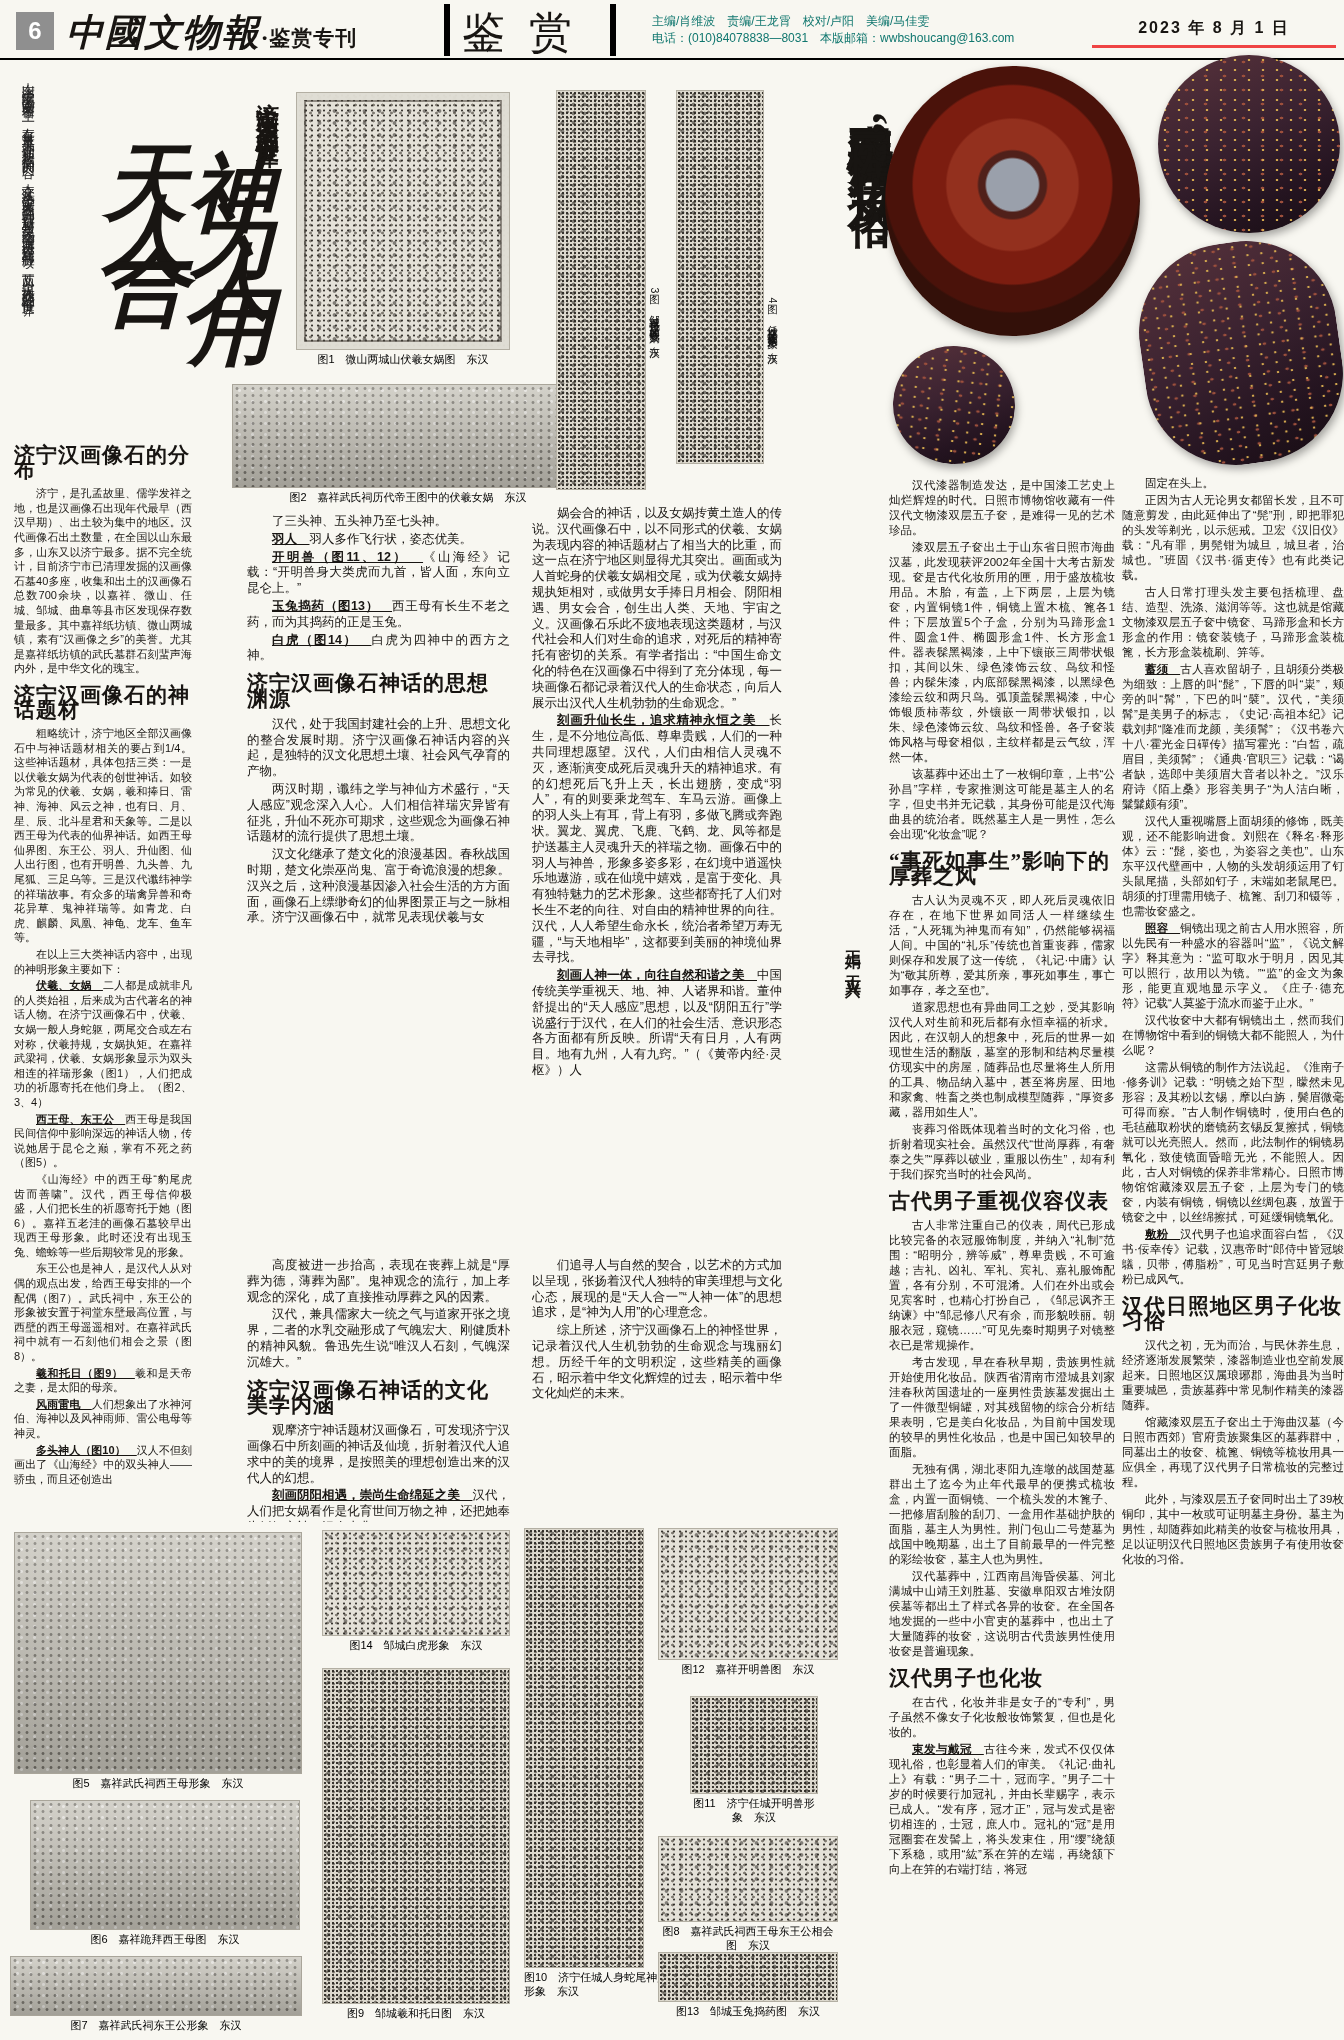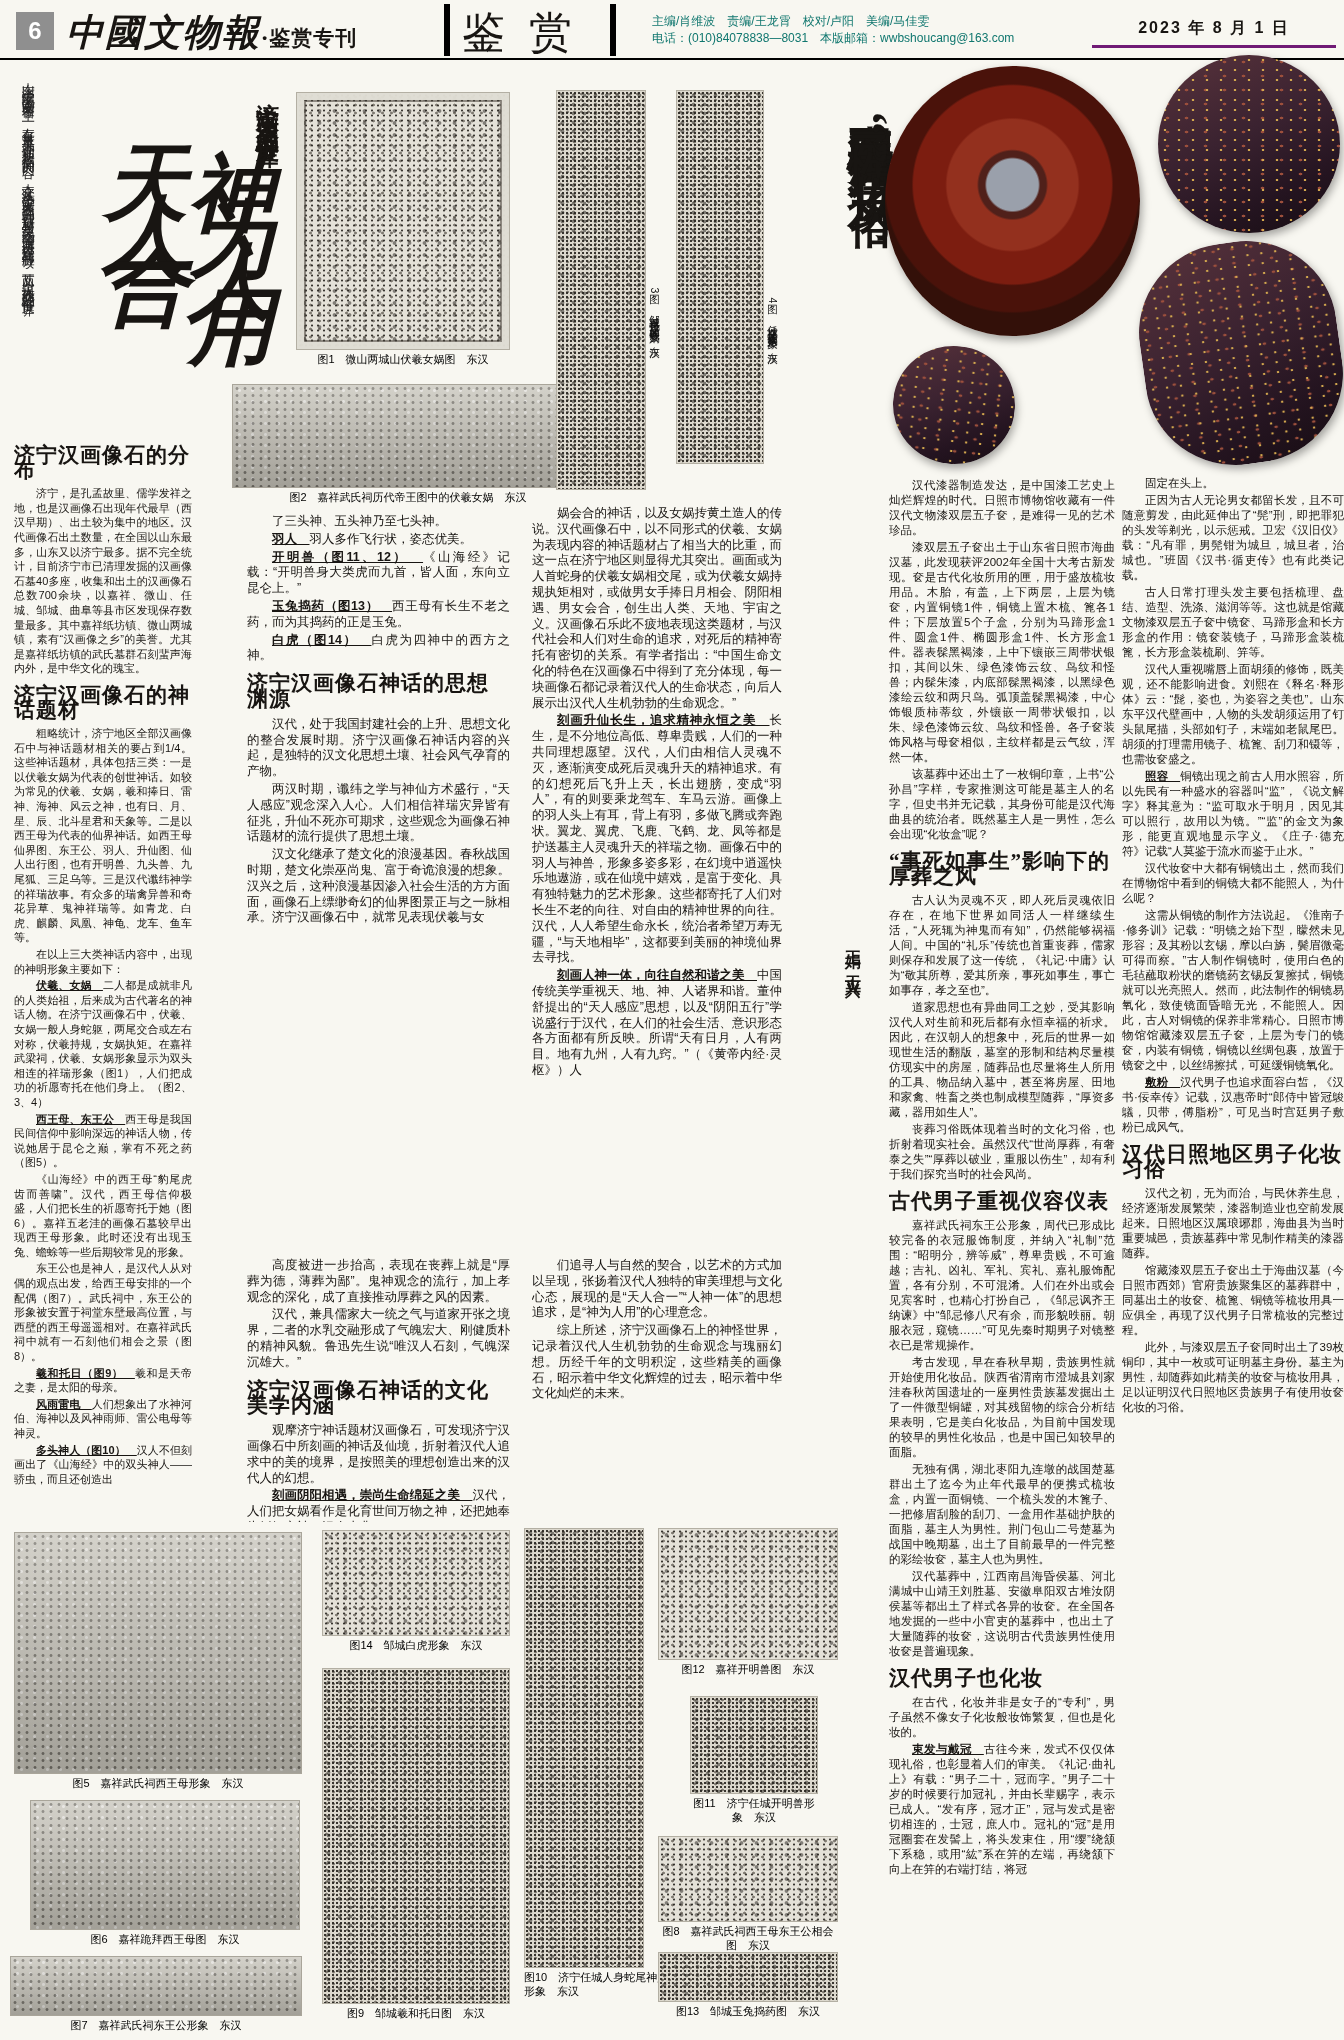--- a/index.html
+++ b/index.html
@@ -9,21 +9,21 @@
   
   .pgnum{position:absolute;left:16px;top:12px;width:38px;height:38px;background:#8f8f8f;color:#fff;
          font-size:24px;font-weight:700;display:flex;align-items:center;justify-content:center;}
   .masthead{position:absolute;left:66px;top:8px;font-family:"DejaVu Serif","Liberation Serif",serif;
             font-weight:900;font-style:italic;font-size:37px;letter-spacing:2px;white-space:nowrap;}
   .mastsuffix{font-style:normal;font-weight:700;font-size:21px;letter-spacing:1px;}
   .vbar{position:absolute;width:6px;background:#000;}
   .banner{position:absolute;left:462px;top:4px;font-size:43px;font-weight:400;letter-spacing:24px;white-space:nowrap;}
   .staff{position:absolute;left:652px;top:13px;font-size:12px;line-height:17px;color:#0f766e;}
   .dateblock{position:absolute;left:1092px;top:18px;width:244px;font-size:16px;font-weight:700;
-             letter-spacing:2px;border-bottom:3px solid #701a75;padding-bottom:6px;text-align:center;white-space:nowrap;}
+             letter-spacing:2px;border-bottom:3px solid #ef4444;padding-bottom:6px;text-align:center;white-space:nowrap;}
   .hrule{position:absolute;left:0;top:58px;width:1344px;height:2px;background:#000;}
   .introv{position:absolute;writing-mode:vertical-lr;font-size:13px;line-height:2.45;letter-spacing:2.5px;
           text-align:left;color:#222;}
   .calli{position:absolute;writing-mode:vertical-rl;font-family:"DejaVu Serif","Liberation Serif",serif;
          font-weight:900;font-style:italic;font-size:84px;line-height:1.02;}
   .calli .cline{letter-spacing:48px;}
   .subtitle{position:absolute;writing-mode:vertical-rl;font-family:"Liberation Serif","DejaVu Serif",serif;
             font-weight:700;font-size:23px;letter-spacing:4px;}
   .authorv{position:absolute;writing-mode:vertical-rl;font-size:15px;letter-spacing:3px;font-weight:700;}
   .headline{position:absolute;writing-mode:vertical-rl;font-family:"Liberation Serif","DejaVu Serif",serif;
@@ -201,32 +201,33 @@
 
   <div class="col rcol" style="left:889px;top:478px;width:226px;height:1542px;">
       <p class="para">汉代漆器制造发达，是中国漆工艺史上灿烂辉煌的时代。日照市博物馆收藏有一件汉代文物漆双层五子奁，是难得一见的艺术珍品。</p>
       <p class="para">漆双层五子奁出土于山东省日照市海曲汉墓，此发现获评2002年全国十大考古新发现。奁是古代化妆所用的匣，用于盛放梳妆用品。木胎，有盖，上下两层，上层为镜奁，内置铜镜1件，铜镜上置木梳、篦各1件；下层放置5个子盒，分别为马蹄形盒1件、圆盒1件、椭圆形盒1件、长方形盒1件。器表髹黑褐漆，上中下镶嵌三周带状银扣，其间以朱、绿色漆饰云纹、鸟纹和怪兽；内髹朱漆，内底部髹黑褐漆，以黑绿色漆绘云纹和两只鸟。弧顶盖髹黑褐漆，中心饰银质柿蒂纹，外镶嵌一周带状银扣，以朱、绿色漆饰云纹、鸟纹和怪兽。各子奁装饰风格与母奁相似，主纹样都是云气纹，浑然一体。</p>
       <p class="para">该墓葬中还出土了一枚铜印章，上书“公孙昌”字样，专家推测这可能是墓主人的名字，但史书并无记载，其身份可能是汉代海曲县的统治者。既然墓主人是一男性，怎么会出现“化妆盒”呢？</p>
       <h3 class="colhead">“事死如事生”影响下的厚葬之风</h3>
       <p class="para">古人认为灵魂不灭，即人死后灵魂依旧存在，在地下世界如同活人一样继续生活，“人死辄为神鬼而有知”，仍然能够祸福人间。中国的“礼乐”传统也首重丧葬，儒家则保存和发展了这一传统，《礼记·中庸》认为“敬其所尊，爱其所亲，事死如事生，事亡如事存，孝之至也”。</p>
       <p class="para">道家思想也有异曲同工之妙，受其影响汉代人对生前和死后都有永恒幸福的祈求。因此，在汉朝人的想象中，死后的世界一如现世生活的翻版，墓室的形制和结构尽量模仿现实中的房屋，随葬品也尽量将生人所用的工具、物品纳入墓中，甚至将房屋、田地和家禽、牲畜之类也制成模型随葬，“厚资多藏，器用如生人”。</p>
       <p class="para">丧葬习俗既体现着当时的文化习俗，也折射着现实社会。虽然汉代“世尚厚葬，有奢泰之失”“厚葬以破业，重服以伤生”，却有利于我们探究当时的社会风尚。</p>
       <h3 class="colhead">古代男子重视仪容仪表</h3>
-      <p class="para">嘉祥武氏祠东王公形象，周代已形成比较完备的衣冠服饰制度，并纳入“礼制”范围：“昭明分，辨等威”，尊卑贵贱，不可逾越；吉礼、凶礼、军礼、宾礼、嘉礼服饰配置，各有分别，不可混淆。人们在外出或会见宾客时，也精心打扮自己，《邹忌讽齐王纳谏》中“邹忌修八尺有余，而形貌昳丽。朝服衣冠，窥镜……”可见先秦时期男子对镜整衣已是常规操作。</p>
+      <p class="para">古人非常注重自己的仪表，周代已形成比较完备的衣冠服饰制度，并纳入“礼制”范围：“昭明分，辨等威”，尊卑贵贱，不可逾越；吉礼、凶礼、军礼、宾礼、嘉礼服饰配置，各有分别，不可混淆。人们在外出或会见宾客时，也精心打扮自己，《邹忌讽齐王纳谏》中“邹忌修八尺有余，而形貌昳丽。朝服衣冠，窥镜……”可见先秦时期男子对镜整衣已是常规操作。</p>
       <p class="para">考古发现，早在春秋早期，贵族男性就开始使用化妆品。陕西省渭南市澄城县刘家洼春秋芮国遗址的一座男性贵族墓发掘出土了一件微型铜罐，对其残留物的综合分析结果表明，它是美白化妆品，为目前中国发现的较早的男性化妆品，也是中国已知较早的面脂。</p>
       <p class="para">无独有偶，湖北枣阳九连墩的战国楚墓群出土了迄今为止年代最早的便携式梳妆盒，内置一面铜镜、一个梳头发的木篦子、一把修眉刮脸的刮刀、一盒用作基础护肤的面脂，墓主人为男性。荆门包山二号楚墓为战国中晚期墓，出土了目前最早的一件完整的彩绘妆奁，墓主人也为男性。</p>
       <p class="para">汉代墓葬中，江西南昌海昏侯墓、河北满城中山靖王刘胜墓、安徽阜阳双古堆汝阴侯墓等都出土了样式各异的妆奁。在全国各地发掘的一些中小官吏的墓葬中，也出土了大量随葬的妆奁，这说明古代贵族男性使用妆奁是普遍现象。</p>
       <h3 class="colhead">汉代男子也化妆</h3>
       <p class="para">在古代，化妆并非是女子的“专利”，男子虽然不像女子化妆般妆饰繁复，但也是化妆的。</p>
       <p class="para"><b class="plead">束发与戴冠　</b>古往今来，发式不仅仅体现礼俗，也彰显着人们的审美。《礼记·曲礼上》有载：“男子二十，冠而字。”男子二十岁的时候要行加冠礼，并由长辈赐字，表示已成人。“发有序，冠才正”，冠与发式是密切相连的，士冠，庶人巾。冠礼的“冠”是用冠圈套在发髻上，将头发束住，用“缨”绕颔下系稳，或用“紘”系在笄的左端，再绕颔下向上在笄的右端打结，将冠</p>
     </div>
   <div class="col rcol" style="left:1122px;top:476px;width:222px;height:1546px;">
       <p class="para">固定在头上。</p>
       <p class="para">正因为古人无论男女都留长发，且不可随意剪发，由此延伸出了“髡”刑，即把罪犯的头发等剃光，以示惩戒。卫宏《汉旧仪》载：“凡有罪，男髡钳为城旦，城旦者，治城也。”班固《汉书·循吏传》也有此类记载。</p>
       <p class="para">古人日常打理头发主要包括梳理、盘结、造型、洗涤、滋润等等。这也就是馆藏文物漆双层五子奁中镜奁、马蹄形盒和长方形盒的作用：镜奁装镜子，马蹄形盒装梳篦，长方形盒装梳刷、笄等。</p>
+      <p class="para"><b class="plead">蓄须　</b>古人喜欢留胡子，且胡须分类极为细致：上唇的叫“髭”，下唇的叫“粜”，颊旁的叫“髯”，下巴的叫“襞”。汉代，“美须髯”是美男子的标志，《史记·高祖本纪》记载刘邦“隆准而龙颜，美须髯”；《汉书卷六十八·霍光金日磾传》描写霍光：“白皙，疏眉目，美须髯”；《通典·官职三》记载：“谒者缺，选郎中美须眉大音者以补之。”汉乐府诗《陌上桑》形容美男子“为人洁白晰，鬑鬑颇有须”。</p>
       <p class="para">汉代人重视嘴唇上面胡须的修饰，既美观，还不能影响进食。刘熙在《释名·释形体》云：“髭，姿也，为姿容之美也”。山东东平汉代壁画中，人物的头发胡须运用了钉头鼠尾描，头部如钉子，末端如老鼠尾巴。胡须的打理需用镜子、梳篦、刮刀和镊等，也需妆奁盛之。</p>
       <p class="para"><b class="plead">照容　</b>铜镜出现之前古人用水照容，所以先民有一种盛水的容器叫“监”，《说文解字》释其意为：“监可取水于明月，因见其可以照行，故用以为镜。”“监”的金文为象形，能更直观地显示字义。《庄子·德充符》记载“人莫鉴于流水而鉴于止水。”</p>
       <p class="para">汉代妆奁中大都有铜镜出土，然而我们在博物馆中看到的铜镜大都不能照人，为什么呢？</p>
       <p class="para">这需从铜镜的制作方法说起。《淮南子·修务训》记载：“明镜之始下型，矇然未见形容；及其粉以玄锡，摩以白旃，鬓眉微毫可得而察。”古人制作铜镜时，使用白色的毛毡蘸取粉状的磨镜药玄锡反复擦拭，铜镜就可以光亮照人。然而，此法制作的铜镜易氧化，致使镜面昏暗无光，不能照人。因此，古人对铜镜的保养非常精心。日照市博物馆馆藏漆双层五子奁，上层为专门的镜奁，内装有铜镜，铜镜以丝绸包裹，放置于镜奁之中，以丝绵擦拭，可延缓铜镜氧化。</p>
       <p class="para"><b class="plead">敷粉　</b>汉代男子也追求面容白皙，《汉书·佞幸传》记载，汉惠帝时“郎侍中皆冠鵔鸃，贝带，傅脂粉”，可见当时宫廷男子敷粉已成风气。</p>
       <h3 class="colhead">汉代日照地区男子化妆习俗</h3>
       <p class="para">汉代之初，无为而治，与民休养生息，经济逐渐发展繁荣，漆器制造业也空前发展起来。日照地区汉属琅琊郡，海曲县为当时重要城邑，贵族墓葬中常见制作精美的漆器随葬。</p>
       <p class="para">馆藏漆双层五子奁出土于海曲汉墓（今日照市西郊）官府贵族聚集区的墓葬群中，同墓出土的妆奁、梳篦、铜镜等梳妆用具一应俱全，再现了汉代男子日常梳妆的完整过程。</p>
       <p class="para">此外，与漆双层五子奁同时出土了39枚铜印，其中一枚或可证明墓主身份。墓主为男性，却随葬如此精美的妆奁与梳妆用具，足以证明汉代日照地区贵族男子有使用妆奁化妆的习俗。</p>
     </div>

